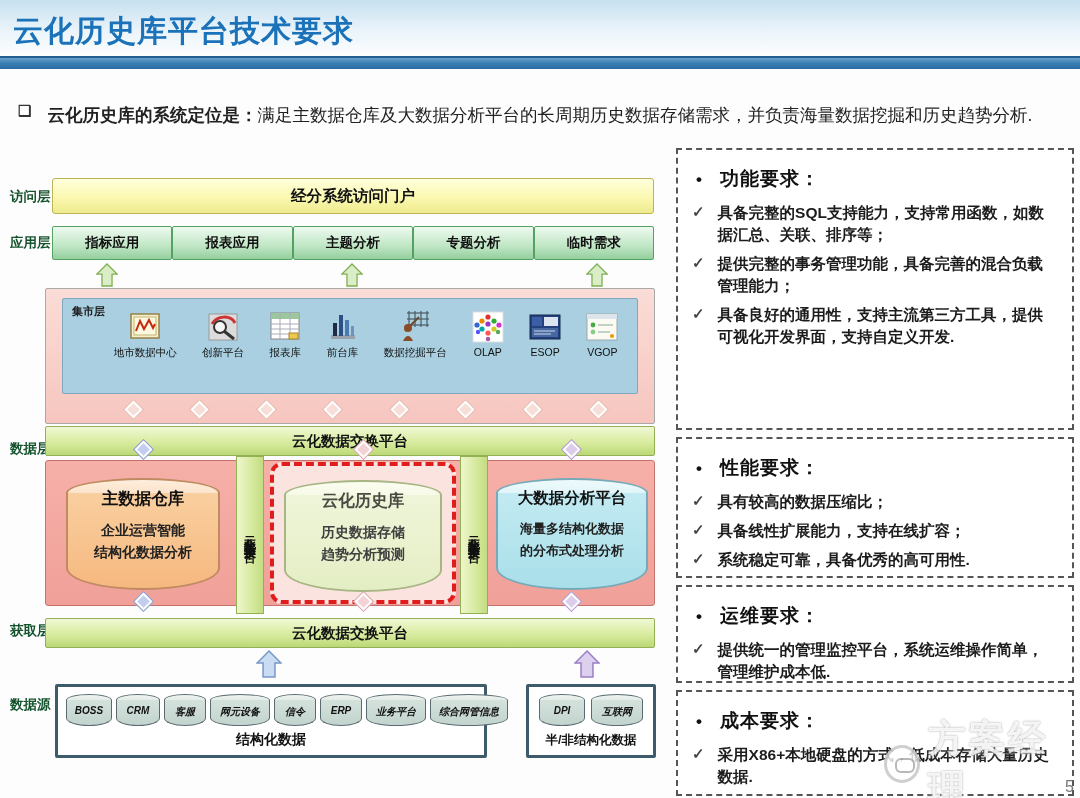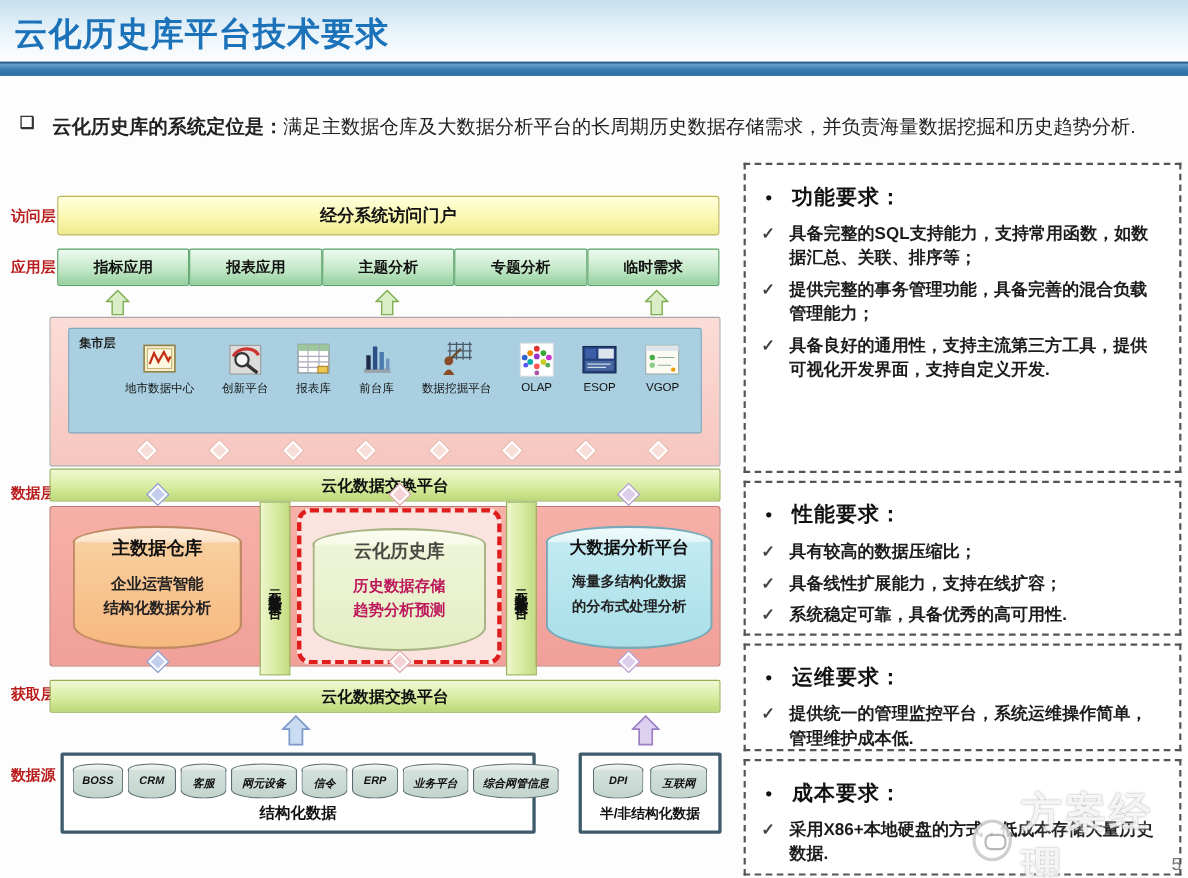--- a/index.html
+++ b/index.html
@@ -18,21 +18,21 @@
 
   
   .intro { position:absolute; left:18px; top:96px; width:1046px; display:flex; }
   .intro-bullet { font-size:15px; color:#333; margin:6px 16px 0 0; font-weight:700; }
   .intro-text { font-size:17.5px; line-height:38px; color:#222; width:1000px; }
   .intro-lead { font-weight:700; }
 
   
   .diagram { position:absolute; left:8px; top:170px; width:652px; height:600px; }
   .layer-label { position:absolute; left:2px; width:44px; font-size:13.5px; font-weight:700;
-                 color:#b91c1c; white-space:nowrap; }
+                 color:#14532d; white-space:nowrap; }
 
   .portal { position:absolute; left:44px; top:8px; width:602px; height:36px;
             background:linear-gradient(180deg,#ffffdc 0%,#fbf8b0 55%,#eeea8e 100%);
             border:1px solid #bcb455; border-radius:3px;
             display:flex; align-items:center; justify-content:center;
             font-size:15.5px; font-weight:700; color:#111; }
 
   .apps-row { position:absolute; left:44px; top:56px; width:602px; height:34px;
               display:flex; gap:0; }
   .app-box { flex:1; background:linear-gradient(180deg,#eefaf0 0%,#bfe6c4 60%,#94cf9e 100%);
@@ -94,21 +94,21 @@
   .cyl .cyl-body { position:absolute; left:0; right:0; top:15px; bottom:0;
                    border:2px solid var(--bc); border-top:none;
                    border-radius:0 0 50% 50% / 0 0 22px 22px; background:var(--bg); }
   .cyl .cyl-content { position:absolute; left:0; right:0; top:6px; bottom:0; z-index:2;
                       display:flex; flex-direction:column; align-items:center; text-align:right; }
   .cyl-title { font-size:16.5px; font-weight:700; color:#111; }
   .cyl-line { font-size:14px; line-height:20px; color:#222; font-weight:600; }
   .cyl-orange { --bc:#c08a62; --tg:linear-gradient(180deg,#fdeedd,#f9d9b8); --bg:linear-gradient(180deg,#f9cf9f,#f6b87f); }
   .cyl-lime   { --bc:#a8b584; --tg:linear-gradient(180deg,#fbfdf0,#f2f7dd); --bg:linear-gradient(180deg,#eff5d9,#e4eec4); }
   .cyl-lime .cyl-title { color:#4a4a44; }
-  .cyl-lime .cyl-line { color:#be185d; }
+  .cyl-lime .cyl-line { color:#404040; }
   .cyl-cyan   { --bc:#76aab8; --tg:linear-gradient(180deg,#eefafc,#d6f0f5); --bg:linear-gradient(180deg,#c2eaf2,#a9dfe9); }
   .cyl-big { height:112px; }
   .cyl-big .cyl-content { top:10px; gap:2px; }
   .cyl-big .cyl-title { margin-bottom:8px; }
 
   
   .uparrow2 { position:absolute; width:26px; height:32px; top:478px; }
   .uparrow2 svg { display:block; width:100%; height:100%; }
 
   

